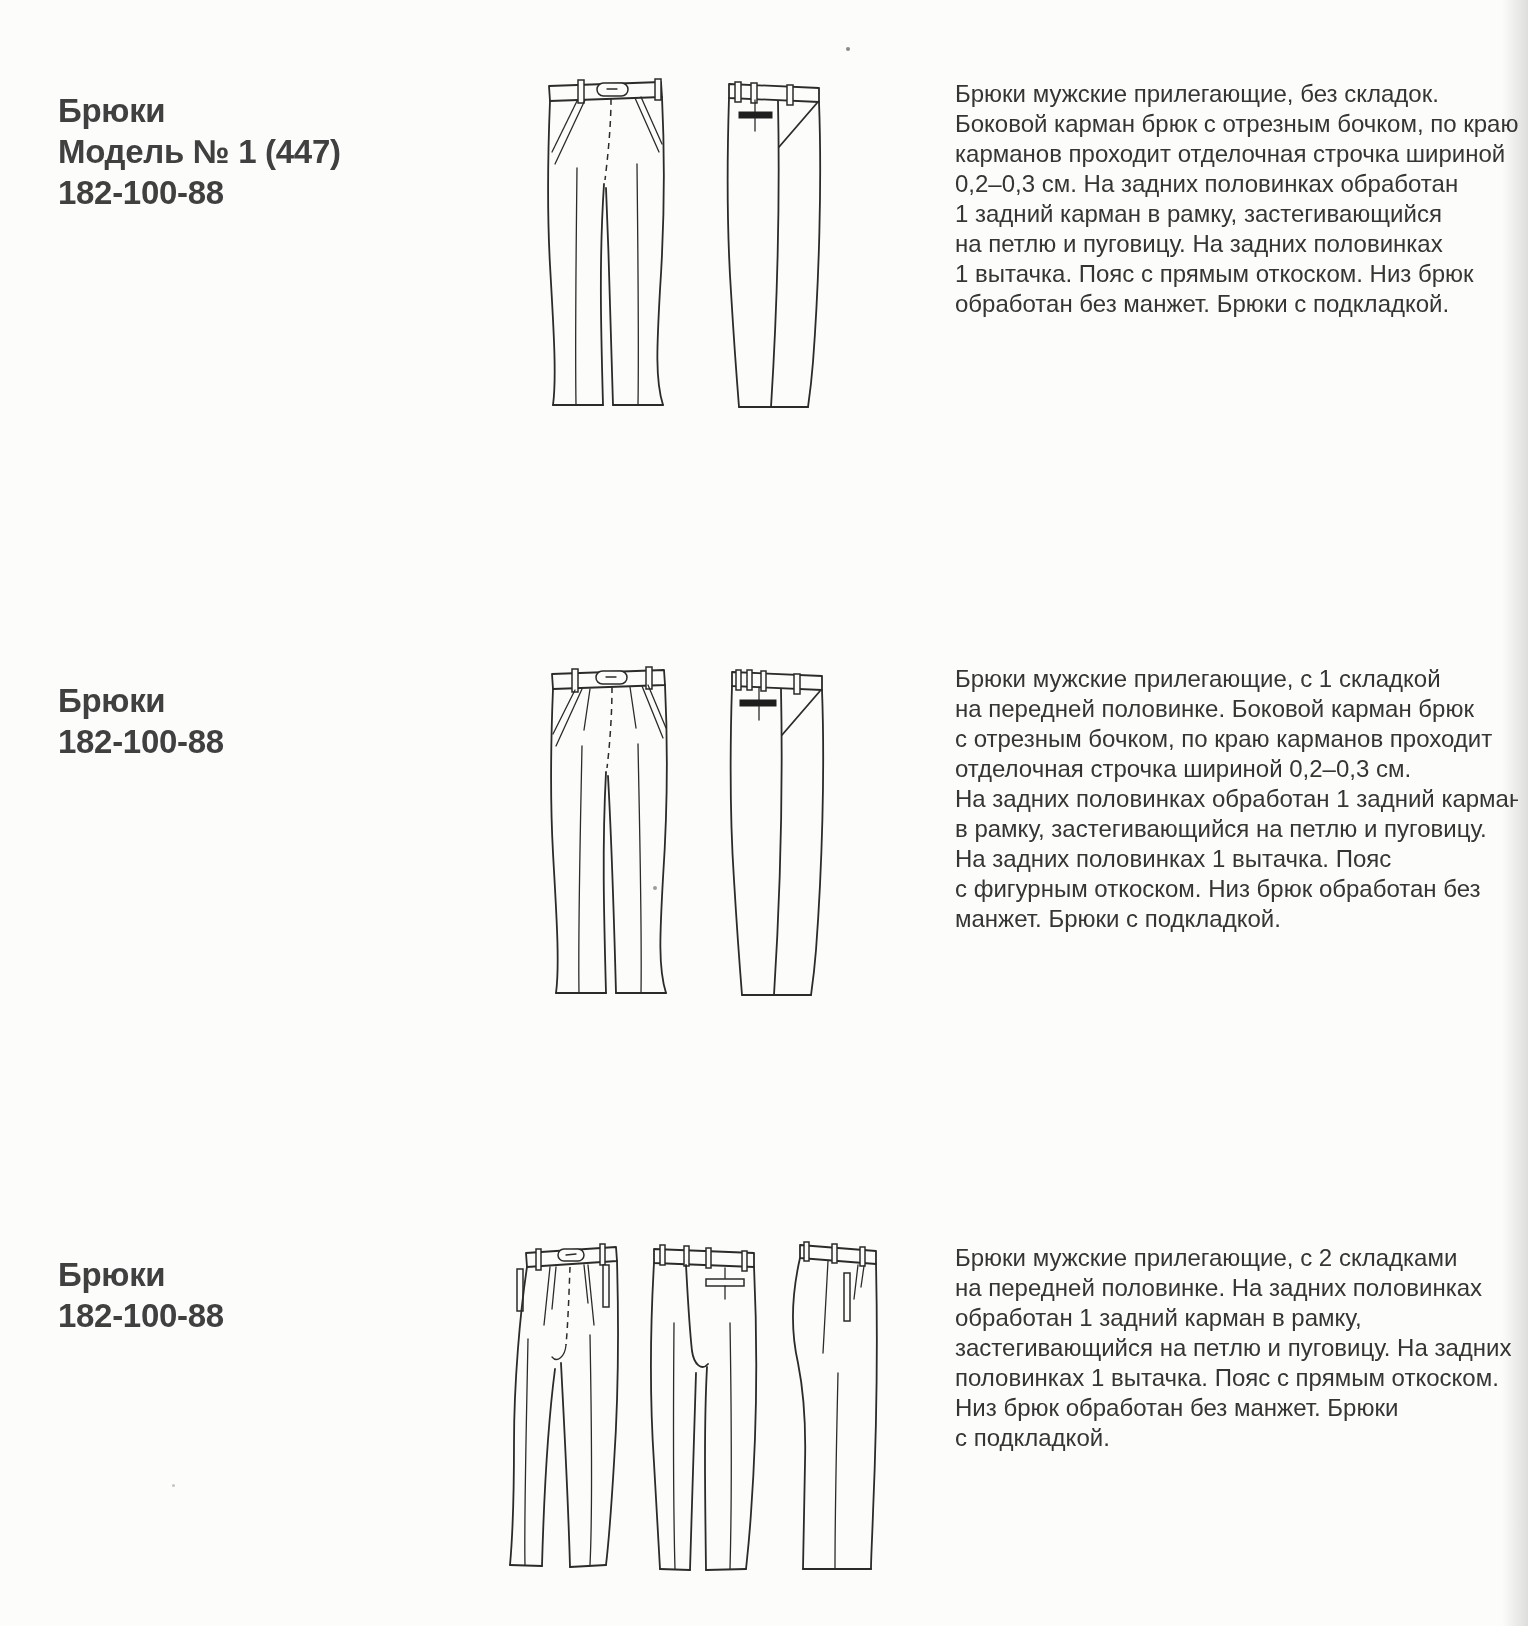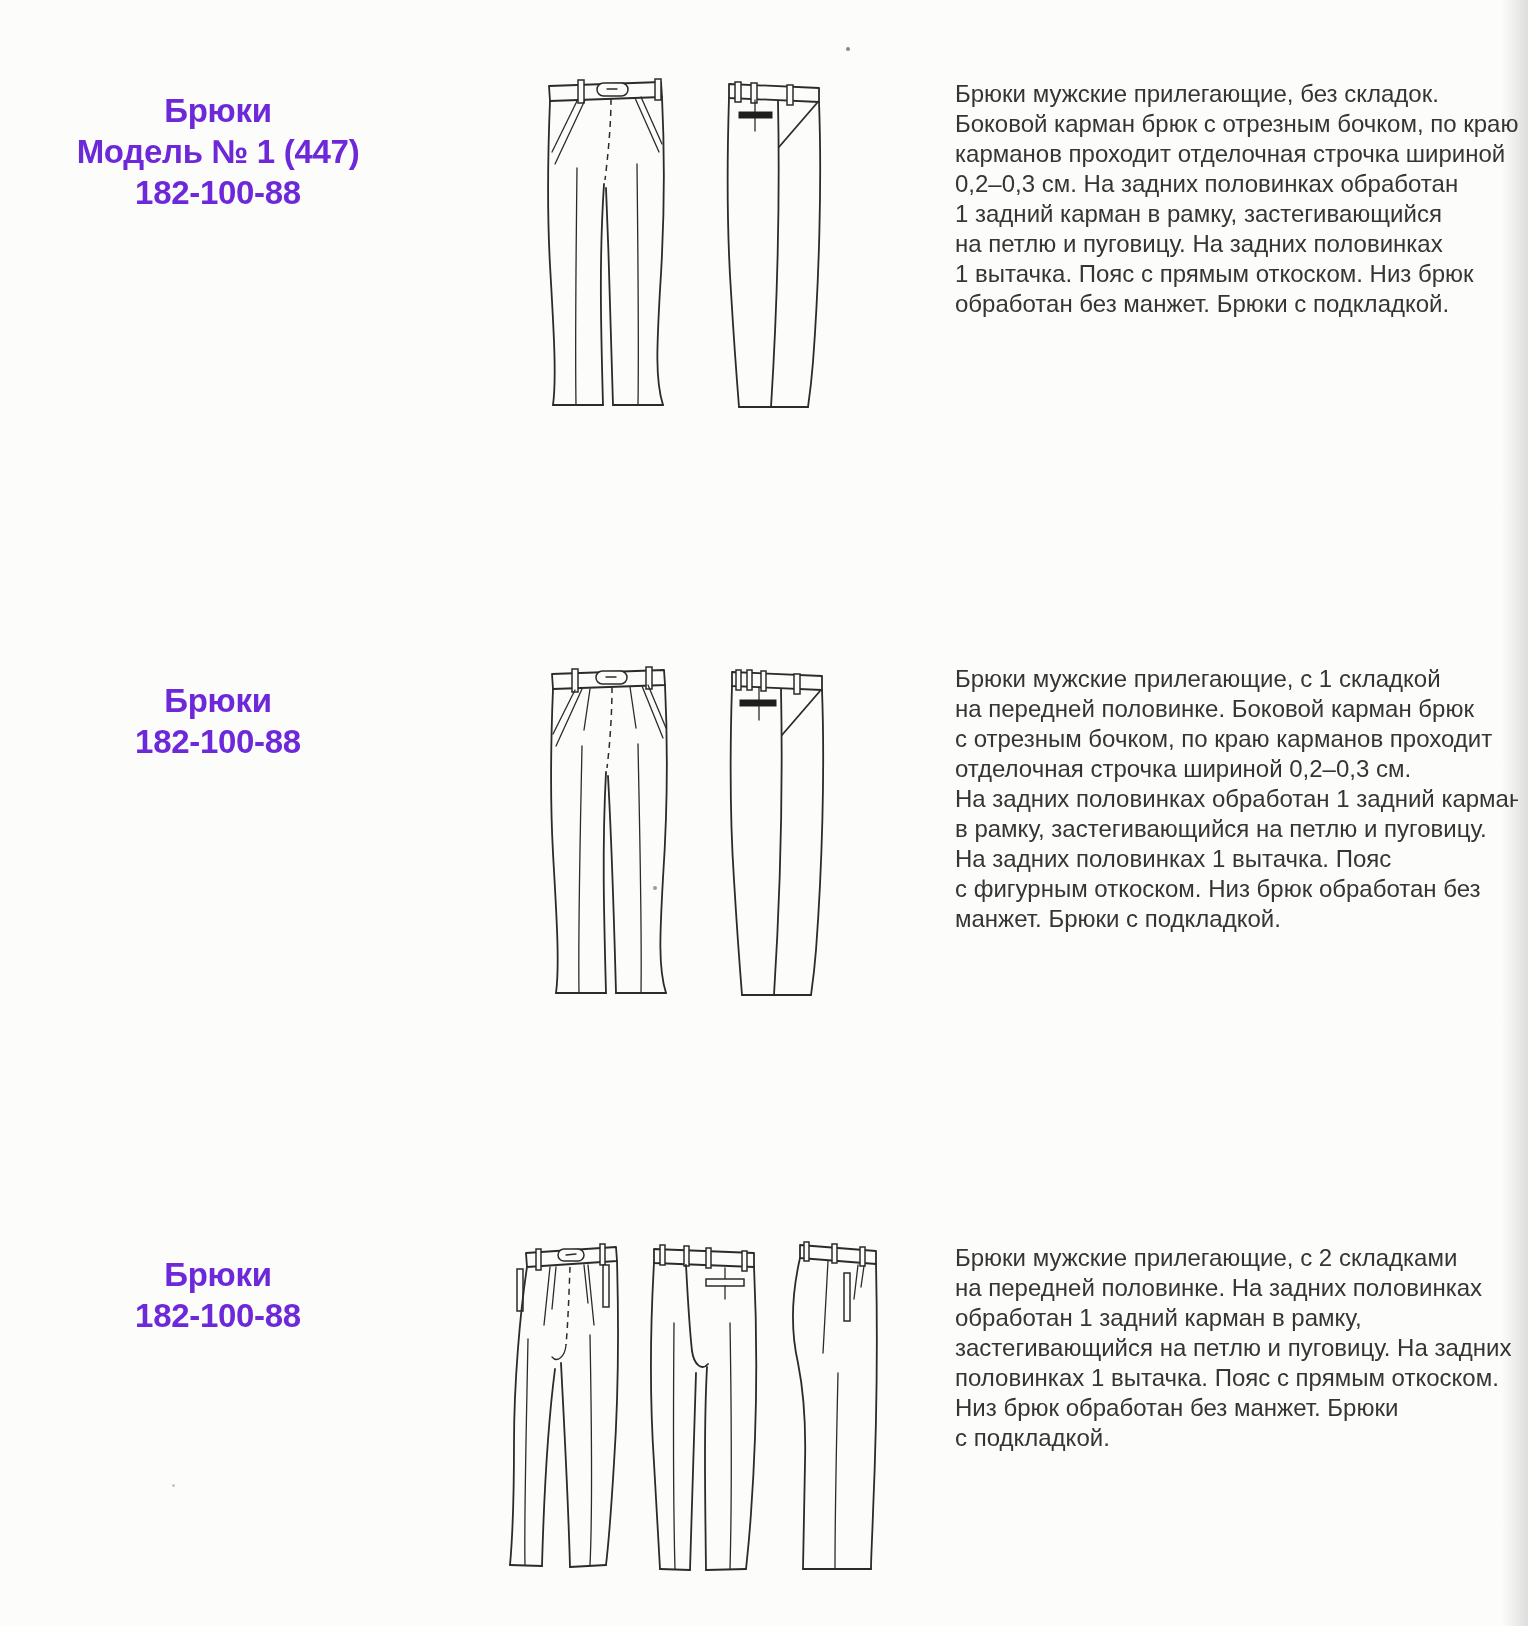--- a/index.html
+++ b/index.html
@@ -4,22 +4,22 @@
 <style>
   html,body{margin:0;padding:0;}
   body{
     width:1528px;height:1626px;position:relative;overflow:hidden;
     background:#fcfcfb;
     font-family:"Liberation Sans","DejaVu Sans",sans-serif;
   }
   .page{position:absolute;inset:0;}
   
   .title-block{
-    position:absolute;left:58px;width:320px;text-align:center;
-    color:#6d28d9;font-weight:700;font-size:33px;line-height:41px;
+    position:absolute;left:58px;width:320px;text-align:left;
+    color:#404040;font-weight:700;font-size:33px;line-height:41px;
     letter-spacing:-0.3px;
   }
   
   .desc{
     position:absolute;left:955px;width:563px;overflow:hidden;
     color:#353535;font-size:24px;line-height:30px;
     white-space:pre;font-weight:400;
   }
   
   .drawing{position:absolute;}

